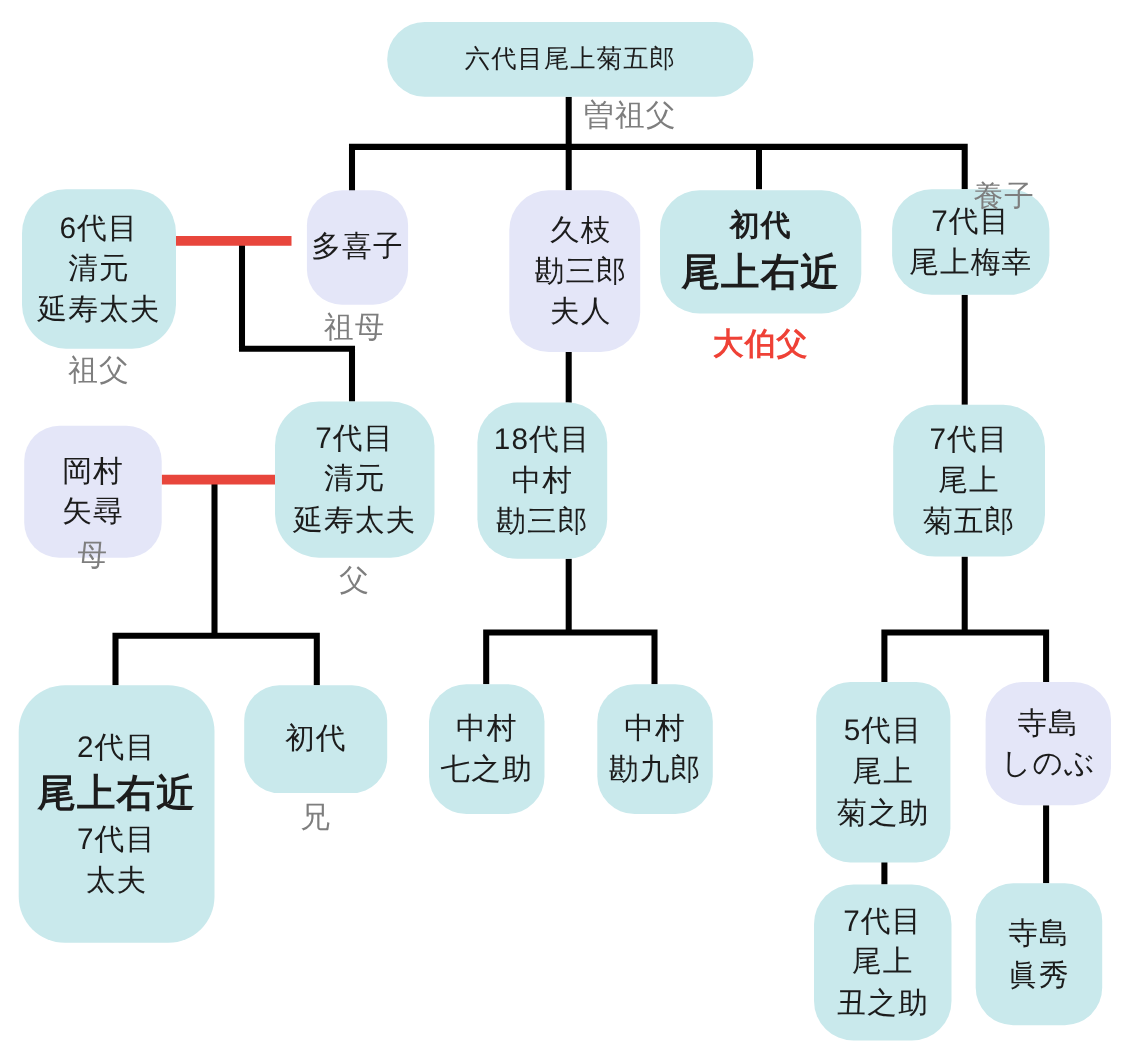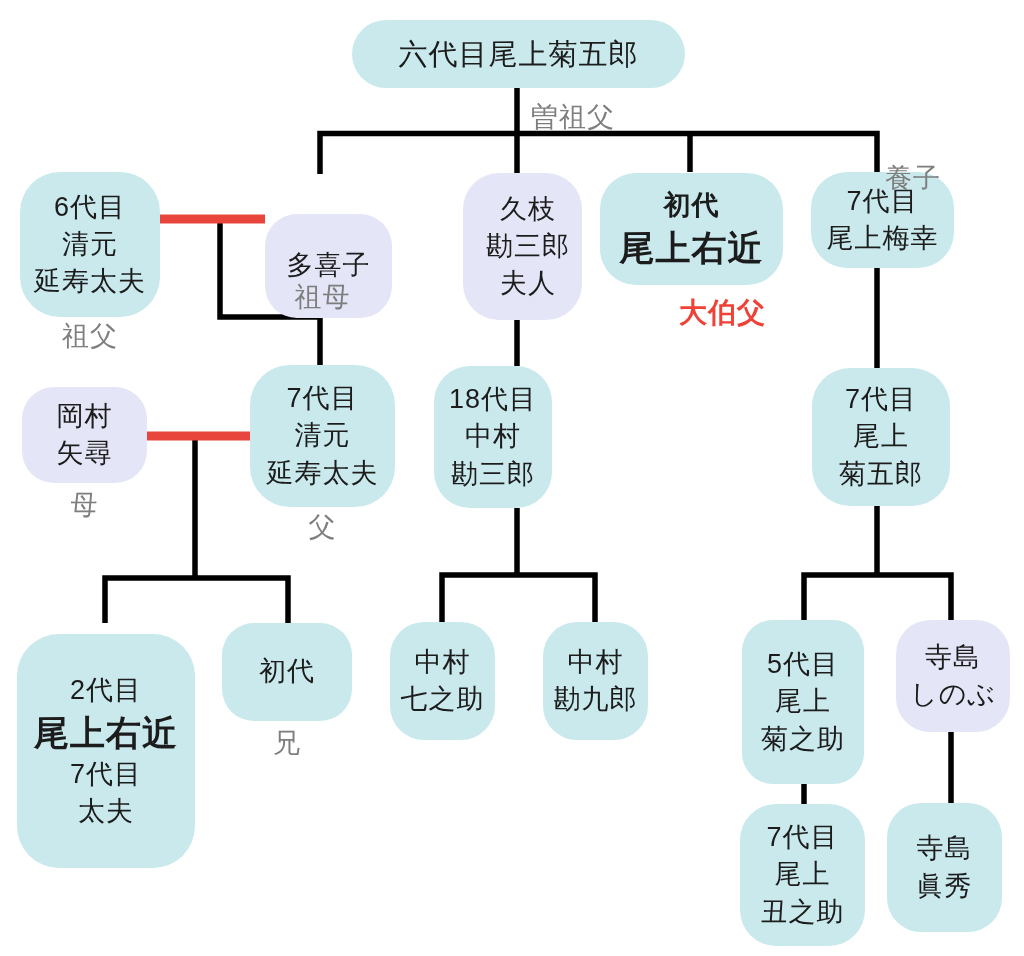--- a/index.html
+++ b/index.html
@@ -49,51 +49,51 @@
   <path class="lk" d="M517 508 V575"></path>
   <path class="lk" d="M442 622 V575 H595 V622"></path>
   <path class="lk" d="M877 506 V575"></path>
   <path class="lk" d="M804 620 V575 H951 V620"></path>
   <path class="lk" d="M804 762 V804"></path>
   <path class="lk" d="M951 732 V803"></path>
   <path class="lr" d="M160 219 H265"></path>
   <path class="lr" d="M147 436 H250"></path>
 </svg>
 
-<div class="node teal" style="left:352px;top:20px;width:333px;height:68px;border-radius:34px;font-size:29px;">
+<div class="node teal" style="left:352px;top:20px;width:333px;height:68px;border-radius:34px;font-size:23px;">
   <span>六代目尾上菊五郎</span>
 </div>
 
 <div class="node teal" style="left:20px;top:172px;width:140px;height:145px;border-radius:40px;">
   <span>6代目</span>
   <span>清元</span>
   <span>延寿太夫</span>
 </div>
 
-<div class="node lav" style="left:265px;top:173px;width:127px;height:104px;border-radius:32px;margin-top:41px;">
+<div class="node lav" style="left:279px;top:173px;width:92px;height:104px;border-radius:32px;">
   <span>多喜子</span>
 </div>
 
 <div class="node lav" style="left:463px;top:173px;width:108px;height:147px;border-radius:36px;padding-left:11px;">
   <span>久枝</span>
   <span>勘三郎</span>
   <span>夫人</span>
 </div>
 
 <div class="node teal" style="left:600px;top:173px;width:183px;height:112px;border-radius:36px;">
   <span class="bold">初代</span>
   <span class="big">尾上右近</span>
 </div>
 
 <div class="node teal" style="left:811px;top:172px;width:143px;height:96px;border-radius:36px;">
   <span>7代目</span>
   <span>尾上梅幸</span>
 </div>
 
-<div class="node lav" style="left:22px;top:387px;width:125px;height:96px;border-radius:32px;">
+<div class="node lav" style="left:22px;top:387px;width:125px;height:120px;border-radius:32px;">
   <span>岡村</span>
   <span>矢尋</span>
 </div>
 
 <div class="node teal" style="left:250px;top:365px;width:145px;height:142px;border-radius:40px;">
   <span>7代目</span>
   <span>清元</span>
   <span>延寿太夫</span>
 </div>
 
@@ -102,21 +102,21 @@
   <span>中村</span>
   <span>勘三郎</span>
 </div>
 
 <div class="node teal" style="left:812px;top:368px;width:138px;height:138px;border-radius:38px;">
   <span>7代目</span>
   <span>尾上</span>
   <span>菊五郎</span>
 </div>
 
-<div class="node teal" style="left:17px;top:623px;width:178px;height:234px;border-radius:42px;margin-top:11px;">
+<div class="node teal" style="left:17px;top:623px;width:178px;height:234px;border-radius:42px;">
   <span>2代目</span>
   <span class="big">尾上右近</span>
   <span>7代目</span>
   <span>太夫</span>
 </div>
 
 <div class="node teal" style="left:222px;top:623px;width:130px;height:98px;border-radius:32px;">
   <span>初代</span>
 </div>
 
@@ -145,20 +145,20 @@
   <span>7代目</span>
   <span>尾上</span>
   <span>丑之助</span>
 </div>
 
 <div class="node teal" style="left:887px;top:803px;width:115px;height:129px;border-radius:34px;">
   <span>寺島</span>
   <span>眞秀</span>
 </div>
 
-<div class="rel" style="left:531px;top:91px;margin-top:12px;">曽祖父</div>
+<div class="rel" style="left:531px;top:91px;">曽祖父</div>
 <div class="rel" style="left:885px;top:136px;margin-top:28px;">養子</div>
 <div class="rel" style="left:20px;top:322px;width:140px;">祖父</div>
 <div class="rel" style="left:265px;top:283px;width:115px;">祖母</div>
-<div class="rel red" style="left:631px;top:298px;width:183px;">大伯父</div>
+<div class="rel red" style="left:600px;top:298px;width:183px;">大伯父</div>
 <div class="rel" style="left:22px;top:491px;width:125px;">母</div>
 <div class="rel" style="left:250px;top:513px;width:145px;">父</div>
 <div class="rel" style="left:222px;top:729px;width:130px;">兄</div>
 
 </body></html>

